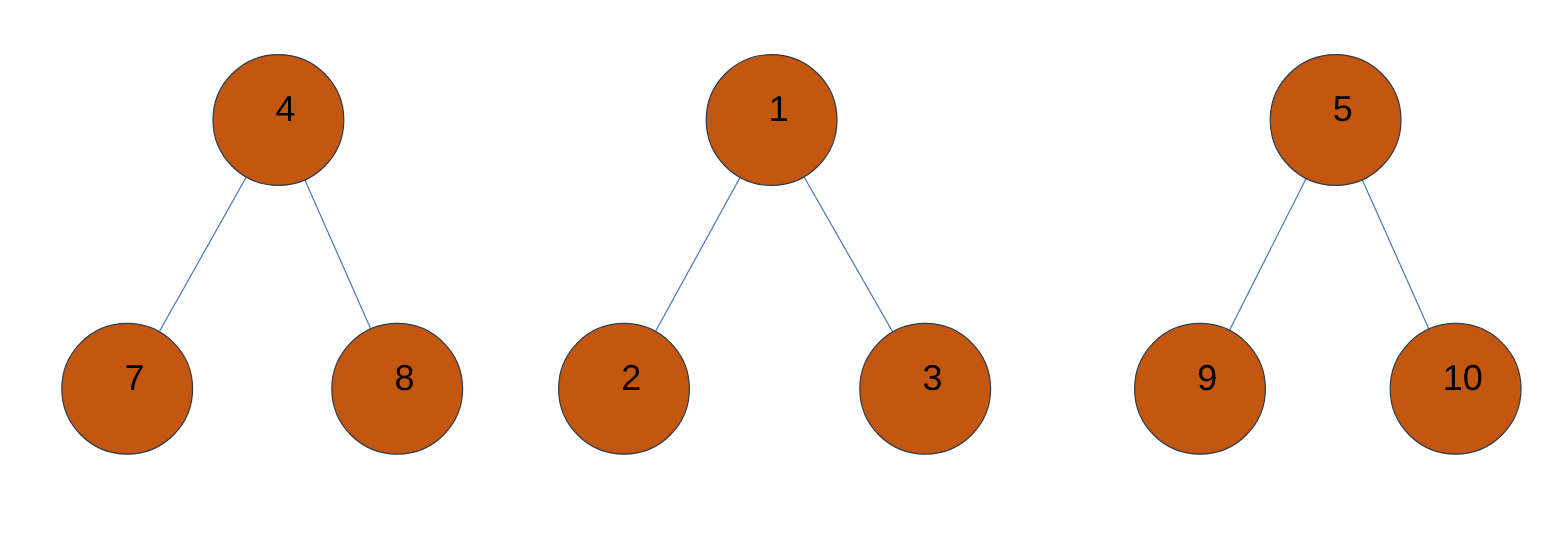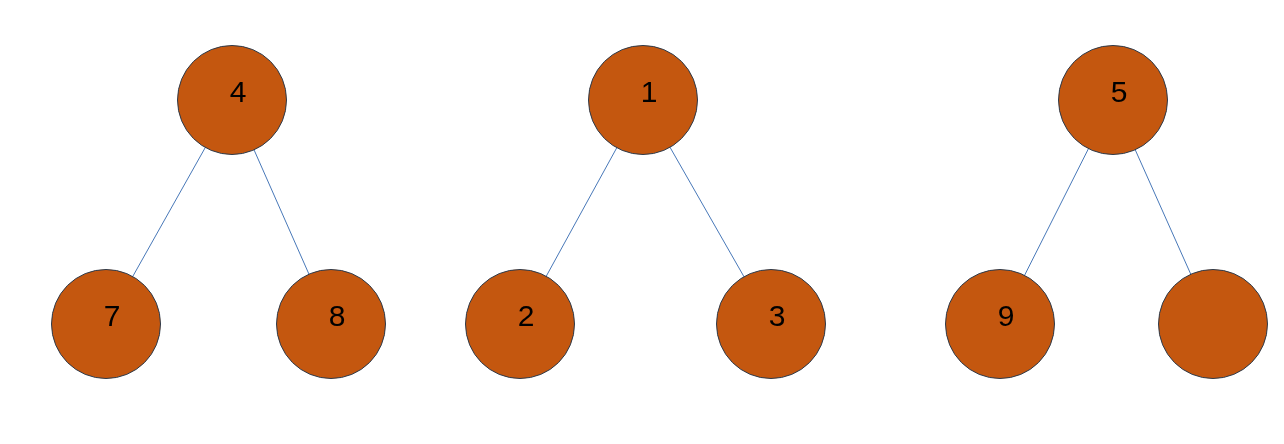--- a/index.html
+++ b/index.html
@@ -92,16 +92,17 @@
         <span class="node-label" style="font-size: 30px; color: rgb(0, 0, 0); left: 465px; top: 269px; width: 110px; height: 110px; display: flex; align-items: center; justify-content: center; padding-left: 12px; padding-bottom: 16px; box-sizing: border-box;">2</span>
         <div class="graph-node" style="left: 716px; top: 269px; width: 110px; height: 110px; background: rgb(196, 87, 15); border: 1px solid rgb(45, 58, 74);"></div>
         <span class="node-label" style="font-size: 30px; color: rgb(0, 0, 0); left: 716px; top: 269px; width: 110px; height: 110px; display: flex; align-items: center; justify-content: center; padding-left: 12px; padding-bottom: 16px; box-sizing: border-box;">3</span>
       </div>
       <div class="tree-group">
         <div class="graph-node" style="left: 1058px; top: 45px; width: 110px; height: 110px; background: rgb(196, 87, 15); border: 1px solid rgb(45, 58, 74);"></div>
         <span class="node-label" style="font-size: 30px; color: rgb(0, 0, 0); left: 1058px; top: 45px; width: 110px; height: 110px; display: flex; align-items: center; justify-content: center; padding-left: 12px; padding-bottom: 16px; box-sizing: border-box;">5</span>
         <div class="graph-node" style="left: 945px; top: 269px; width: 110px; height: 110px; background: rgb(196, 87, 15); border: 1px solid rgb(45, 58, 74);"></div>
         <span class="node-label" style="font-size: 30px; color: rgb(0, 0, 0); left: 945px; top: 269px; width: 110px; height: 110px; display: flex; align-items: center; justify-content: center; padding-left: 12px; padding-bottom: 16px; box-sizing: border-box;">9</span>
         <div class="graph-node" style="left: 1158px; top: 269px; width: 110px; height: 110px; background: rgb(196, 87, 15); border: 1px solid rgb(45, 58, 74);"></div>
+        <span class="node-label" style="font-size: 30px; color: rgb(0, 0, 0); left: 1158px; top: 269px; width: 110px; height: 110px; display: flex; align-items: center; justify-content: center; padding-left: 12px; padding-bottom: 16px; box-sizing: border-box;">10</span>
       </div>
     </div>
 
 </div>
 
 </body></html>

